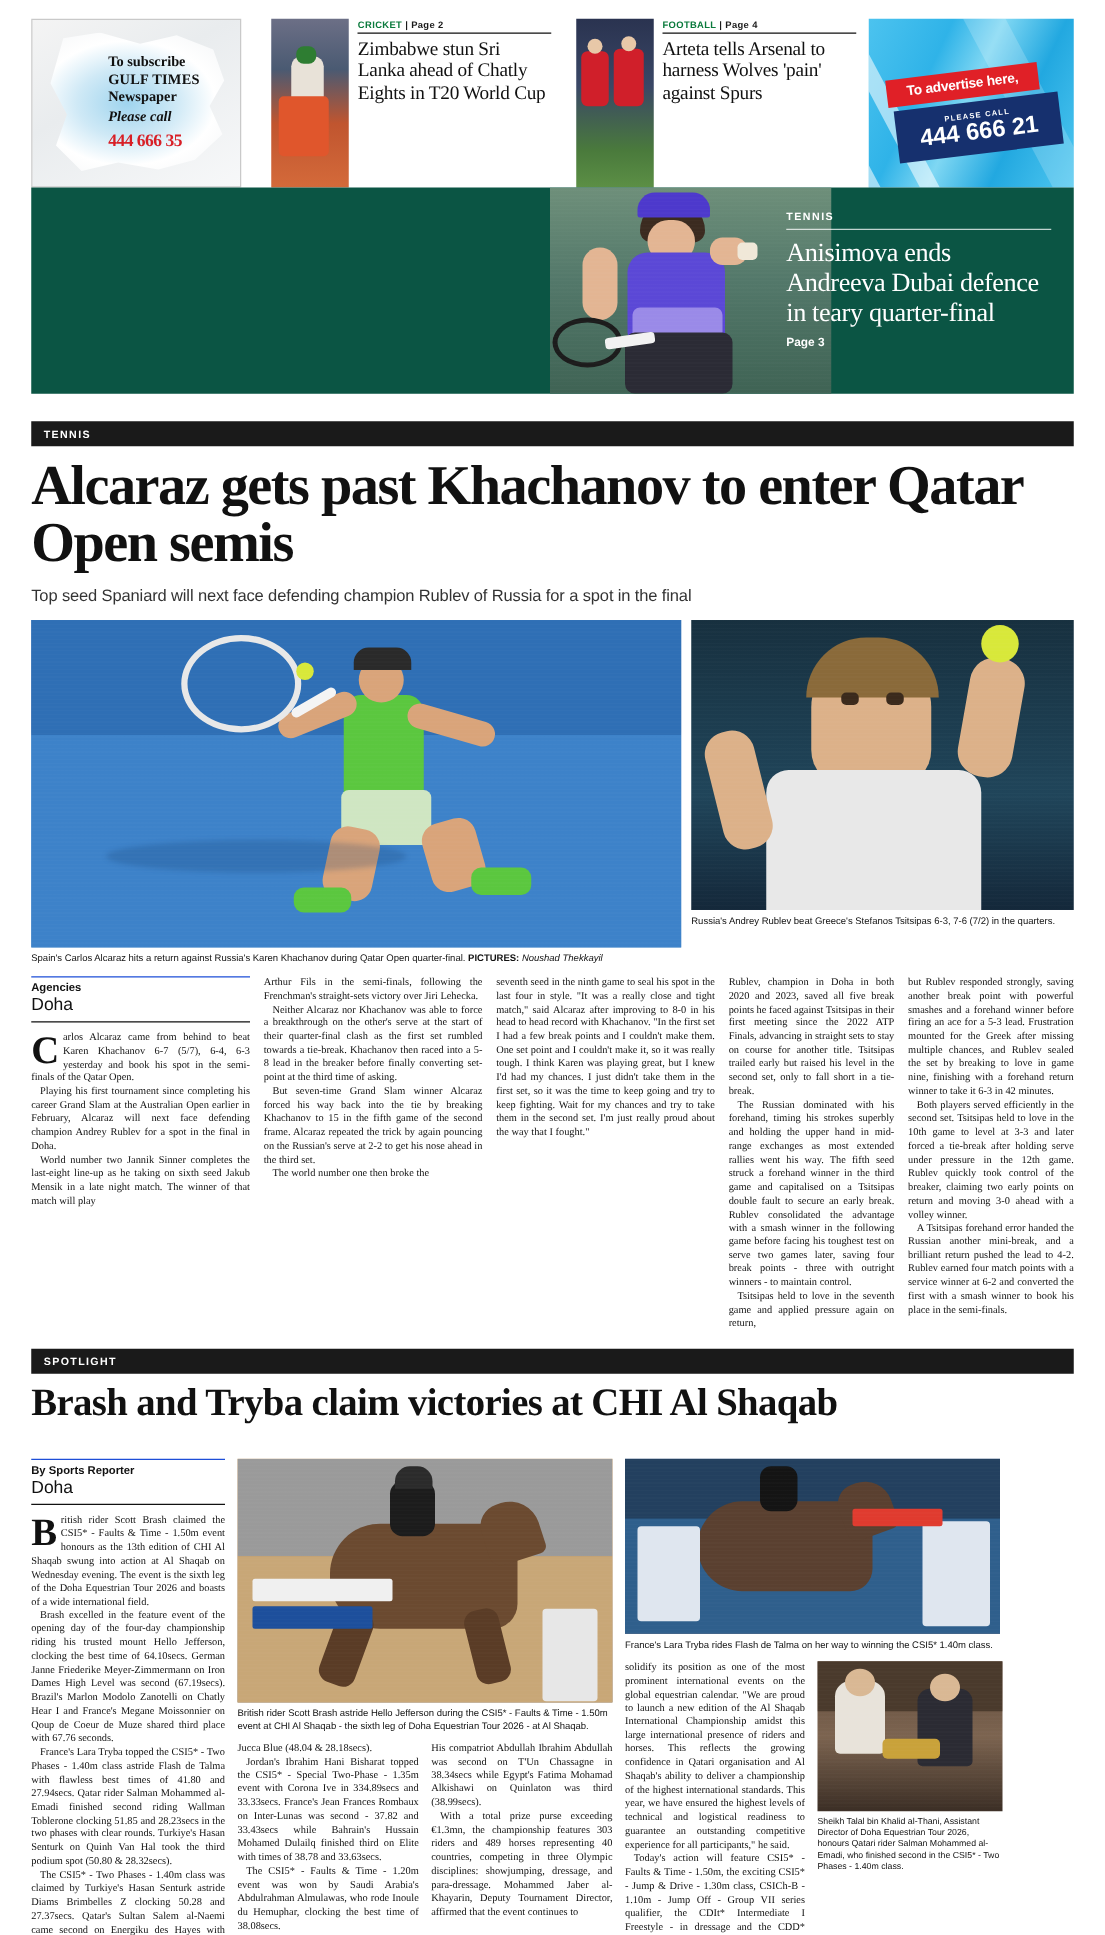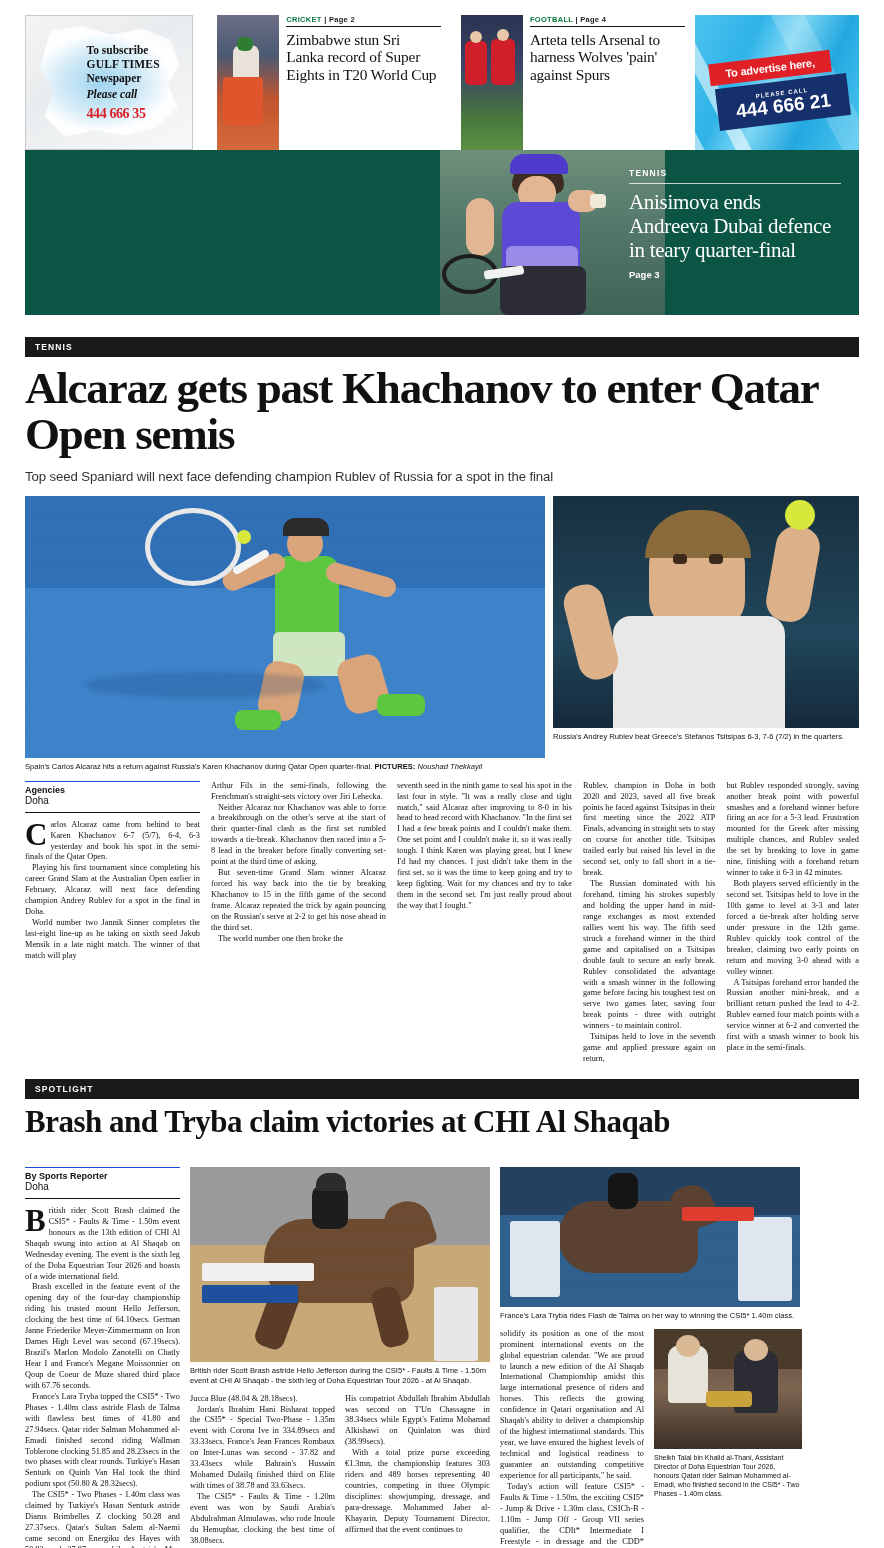--- a/index.html
+++ b/index.html
@@ -97,21 +97,21 @@
      background:linear-gradient(180deg,#17303f 0%,#20455a 60%,#14283a 100%); }
   .cap { font-family:"Liberation Sans",sans-serif; font-size:7.6px; color:#111; line-height:1.3; margin-top:4px; }
   .cap b { font-weight:bold; }
   .cap i { font-style:italic; }
 
   
   .cols { display:flex; gap:11px; margin-top:9px; }
   .col { width:198px; }
   .col.narrow { width:150px; }
   .byline { font-family:"Liberation Sans",sans-serif; font-weight:bold; font-size:9px; border-top:1px solid #1d4ed8; padding-top:3px; }
-  .byline .city { font-weight:normal; display:block; font-size:10px; }
+  .byline .city { font-weight:normal; display:block; font-size:14px; }
   .byline-rule { border-bottom:1px solid #111; margin:6px 0 7px 0; }
   p.body { font-family:"Liberation Serif",serif; font-size:8.3px; line-height:1.32; text-align:justify; margin:0 0 0 0; text-indent:7px; }
   p.body.first { text-indent:0; }
   .dropcap:first-letter { float:left; font-size:31px; line-height:.82; font-weight:bold; padding:2px 3px 0 0; font-family:"Liberation Serif",serif; }
 
   
   .sp-head { font-family:"Liberation Serif",serif; font-size:31px; line-height:1.06; margin:7px 0 2px 0; letter-spacing:-.5px; }
   .sp-wrap { display:flex; gap:10px; margin-top:28px; }
   .sp-col { width:155px; }
   .sp-photo1 { width:300px; height:195px; overflow:hidden; position:relative;
@@ -150,21 +150,21 @@
         <div class="blob" style="left:16px;top:30px;width:26px;height:40px;background:#e8e2d8;border-radius:8px;"></div>
         <div class="blob" style="left:20px;top:22px;width:16px;height:14px;background:#2e7d32;border-radius:6px;"></div>
         <div class="blob" style="left:6px;top:62px;width:40px;height:48px;background:#e0562c;border-radius:4px;"></div>
       </div>
       <div class="tbody">
         <div class="kicker">
           <span class="sport">CRICKET</span>
           <span class="pg">| Page 2</span>
         </div>
         <div class="kicker-rule"></div>
-        <div class="thead">Zimbabwe stun Sri Lanka record of Super Eights in T20 World Cup</div>
+        <div class="thead">Zimbabwe stun Sri Lanka ahead of Chatly Eights in T20 World Cup</div>
       </div>
     </div>
 
     <div class="teaser" style="margin-left:10px;">
       <div class="tphoto" style="background:linear-gradient(180deg,#2a3350 0%,#3a4766 40%,#4a7a3c 78%,#5c8f45 100%);position:relative;">
         <div class="blob" style="left:4px;top:26px;width:22px;height:44px;background:#d01f2a;border-radius:5px;"></div>
         <div class="blob" style="left:30px;top:24px;width:24px;height:46px;background:#d01f2a;border-radius:5px;"></div>
         <div class="blob" style="left:9px;top:16px;width:12px;height:12px;background:#e8c8a8;border-radius:50%;"></div>
         <div class="blob" style="left:36px;top:14px;width:12px;height:12px;background:#e8c8a8;border-radius:50%;"></div>
       </div>

